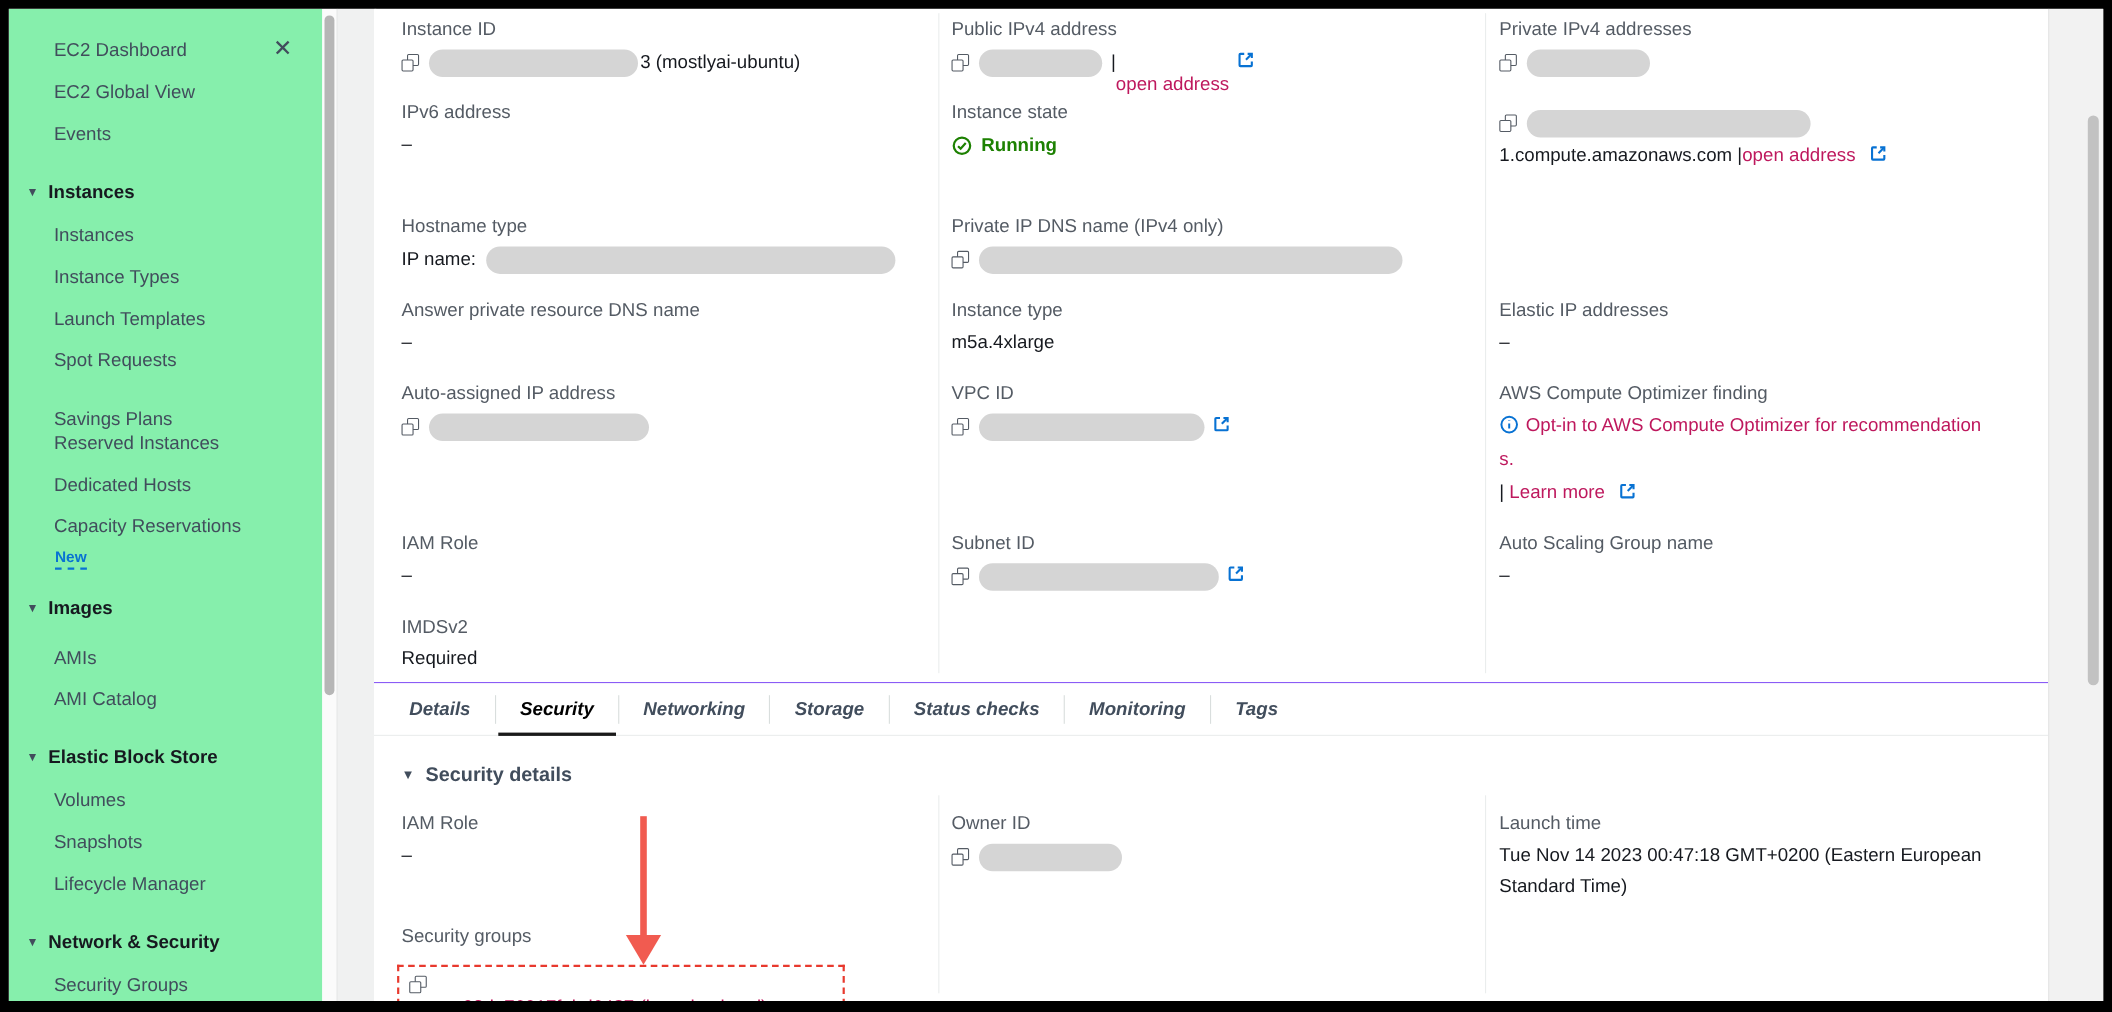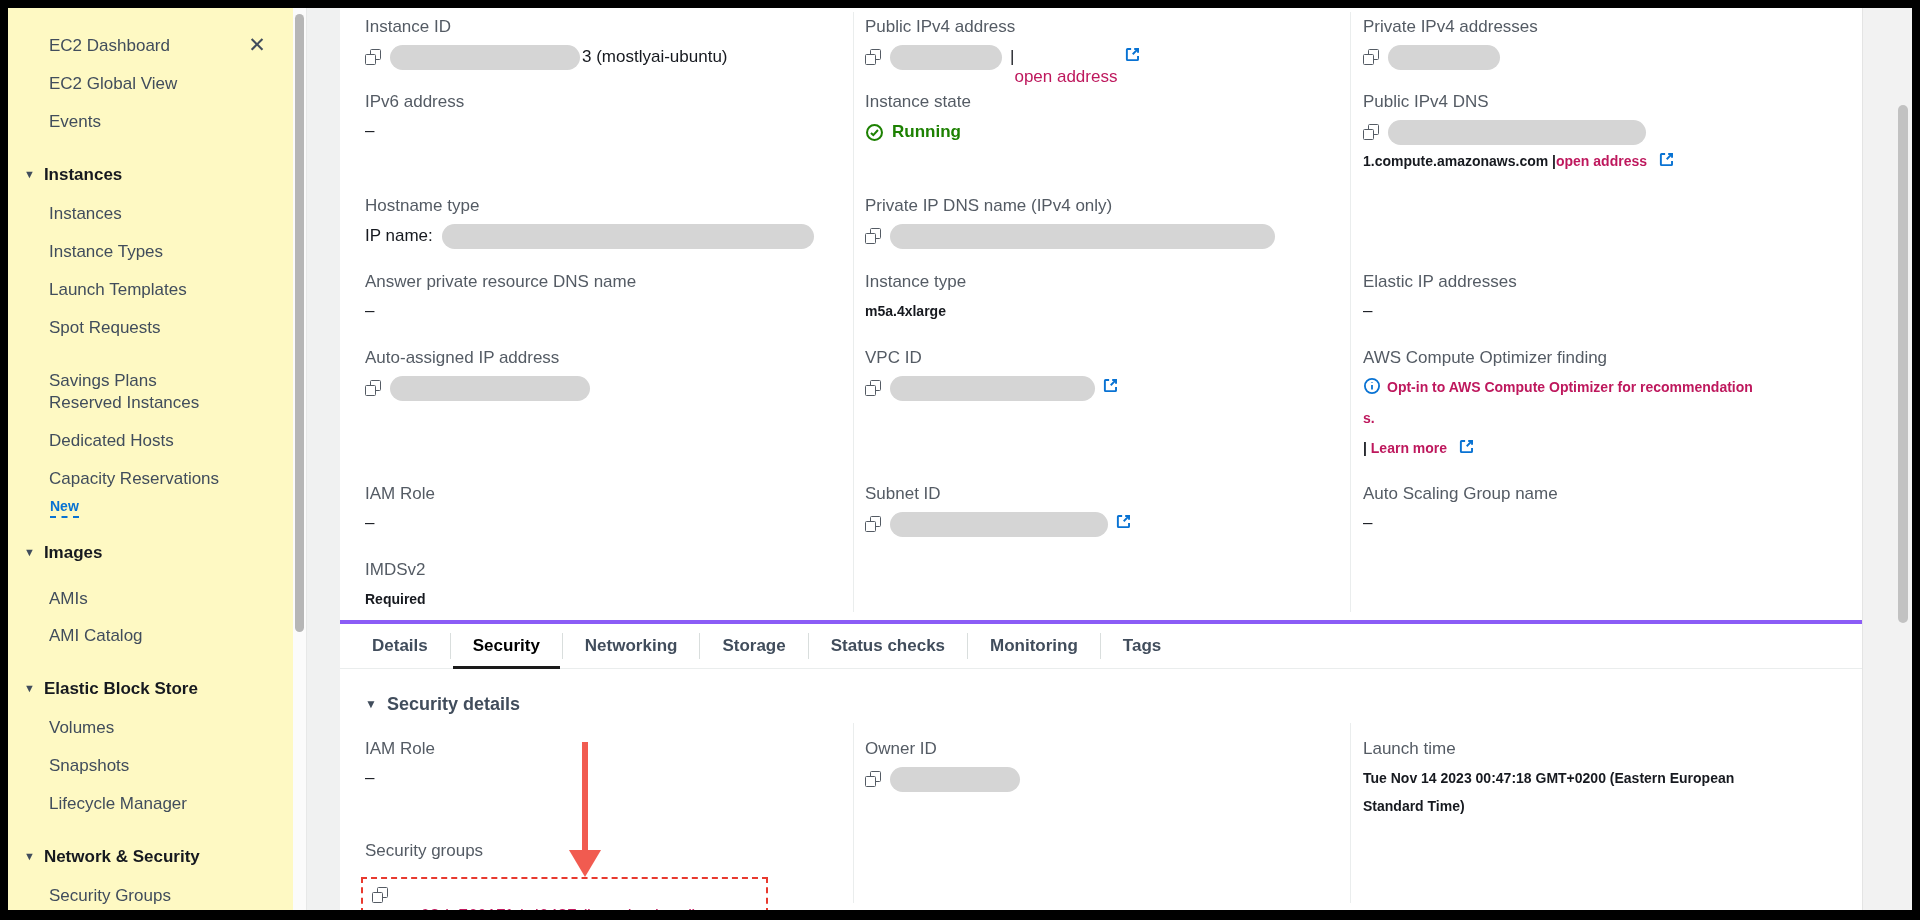--- a/index.html
+++ b/index.html
@@ -1,55 +1,55 @@
 <!DOCTYPE html>
 <html><head>
 <meta charset="utf-8">
 <style>
   html,body{margin:0;padding:0;background:#000;}
   body{font-family:"Liberation Sans",sans-serif;color:#16191f;-webkit-font-smoothing:antialiased;}
   .frame{position:relative;width:1920px;height:920px;background:#000;overflow:hidden;}
   .inner{position:absolute;left:8px;top:8px;width:1904px;height:902px;background:#fff;overflow:hidden;}
 
   
-  .sidebar{position:absolute;left:0;top:0;width:285px;height:100%;background:#fef9c3;font-size:17px;}
+  .sidebar{position:absolute;left:0;top:0;width:285px;height:100%;background:#86efac;font-size:17px;}
   .side-row{position:absolute;left:41px;height:22px;line-height:22px;color:#414d5c;cursor:pointer;white-space:nowrap;}
   .side-row.hdr{left:16px;font-weight:bold;color:#16191f;}
   .side-row.hdr .tri{display:inline-block;font-size:11px;color:#414d5c;margin-right:9px;transform:translateY(-2px);}
   .close-x{position:absolute;left:237px;top:25px;width:24px;height:24px;font-size:21px;color:#414d5c;line-height:24px;text-align:center;cursor:pointer;}
   .new-badge{position:absolute;left:42px;font-size:14px;font-weight:bold;color:#0872d3;border-bottom:2px dashed #0872d3;padding-bottom:2px;line-height:16px;cursor:pointer;}
 
   .side-scroll{position:absolute;left:285px;top:0;width:13px;height:100%;background:#fbfbfb;}
   .side-scroll .thumb{position:absolute;left:2px;top:6px;width:9px;height:618px;background:#b6b6b6;border-radius:5px;}
   .gutter{position:absolute;left:298px;top:0;width:34px;height:100%;background:#f0f1f1;border-left:1px solid #e7e8e8;border-right:1px solid #e7e8e8;}
 
   
   .right-rail{position:absolute;left:1854px;top:0;width:50px;height:100%;background:#f2f2f2;border-left:1px solid #e4e4e4;}
   .right-rail .thumb{position:absolute;left:35px;top:97px;width:10px;height:518px;background:#c2c2c2;border-radius:5px;}
 
   
   .main{position:absolute;left:332px;top:0;width:1522px;height:100%;background:#fff;}
   .field{position:absolute;}
   .lbl{font-size:17px;color:#545b64;line-height:20px;}
   .vrow{display:flex;align-items:center;margin-top:7px;height:26px;font-size:17px;color:#16191f;}
-  .vtext{font-size:14px;color:#16191f;line-height:28px;margin-top:5px;font-weight:bold;}
+  .vtext{font-size:17px;color:#16191f;line-height:28px;margin-top:5px;}
   .dash{font-size:17px;color:#16191f;margin-top:9px;}
   .pill{display:inline-block;height:25px;background:#d5d5d5;border-radius:13px;}
   .copy{position:relative;width:15px;height:15px;margin-right:10px;flex:0 0 auto;cursor:pointer;}
   .copy::before{content:"";position:absolute;right:-1px;top:-1px;width:9px;height:9px;border:1.8px solid #545b64;border-radius:1.5px;}
   .copy::after{content:"";position:absolute;left:0;bottom:0;width:9px;height:9px;border:1.8px solid #545b64;border-radius:1.5px;background:#fff;}
   .link{color:#be185d;cursor:pointer;text-decoration:none;margin-top:40px;}
   .pipe{color:#16191f;}
   .ext{margin-left:7px;flex:0 0 auto;display:inline-block;vertical-align:-2px;cursor:pointer;}
   .divider{position:absolute;top:4px;width:1px;height:600px;background:#eaeded;}
   .divider2{position:absolute;width:1px;background:#eaeded;top:715px;height:180px;}
   .green{color:#1d8102;font-weight:bold;margin-left:8px;}
 
   
-  .tabs{position:absolute;left:0;top:612px;width:100%;height:49px;background:#fff;border-top:4px solid #8b5cf6;border-bottom:1px solid #eaeded;display:flex;align-items:stretch;padding-left:10px;box-sizing:border-box;}
+  .tabs{position:absolute;left:0;top:612px;width:100%;height:49px;background:#fff;border-top:1px solid #8b5cf6;border-bottom:1px solid #eaeded;display:flex;align-items:stretch;padding-left:10px;box-sizing:border-box;font-style:italic;}
   .tab{display:flex;align-items:center;padding:0 22px;font-size:17px;font-weight:bold;color:#414d5c;position:relative;cursor:pointer;white-space:nowrap;}
   .tab.active{color:#000000;}
   .tab.active::after{content:"";position:absolute;left:2px;right:2px;bottom:-1px;height:3px;background:#1a1a1a;}
   .tabsep{width:1px;height:26px;background:#d9dedd;align-self:center;}
 
   
   .sec-hdr{position:absolute;left:25px;top:686px;font-size:18px;font-weight:bold;color:#414d5c;}
   .sec-hdr .tri{font-size:12px;margin-right:10px;color:#414d5c;display:inline-block;transform:translateY(-2px);}
   .sg-box{position:absolute;left:21px;top:869px;width:394px;height:33px;border:2px dashed #e8392e;display:flex;align-items:center;padding-left:9px;box-sizing:content-box;}
   .arrow-line{position:absolute;left:242px;top:734px;width:6px;height:110px;background:#f15b50;}
@@ -215,21 +215,20 @@
 
     <div class="field" style="left:1023px;top:9px">
       <div class="lbl">Private IPv4 addresses</div>
       <div class="vrow">
         <span class="copy"></span>
         <span class="pill" style="width:112px"></span>
       </div>
     </div>
 
     <div class="field" style="left:1023px;top:84px;width:480px">
-      <div class="lbl">Public IPv4 DNS</div>
       <div class="vrow">
         <span class="copy"></span>
         <span class="pill" style="width:258px"></span>
       </div>
       <div class="vtext" style="margin-top:2px">
         <span>1.compute.amazonaws.com</span>
         <span class="pipe">|</span><span class="link">open address</span>
         <span class="ext"><svg width="17" height="17" viewBox="0 0 16 16" fill="none" stroke="#0872d3" stroke-width="1.8">
                 <path d="M13.2 9.3 V12.6 a.7.7 0 0 1 -.7 .7 H3.4 a.7.7 0 0 1 -.7 -.7 V3.5 a.7.7 0 0 1 .7 -.7 H6.7"></path>
                 <path d="M9.6 2.8 H13.2 V6.4"></path>

